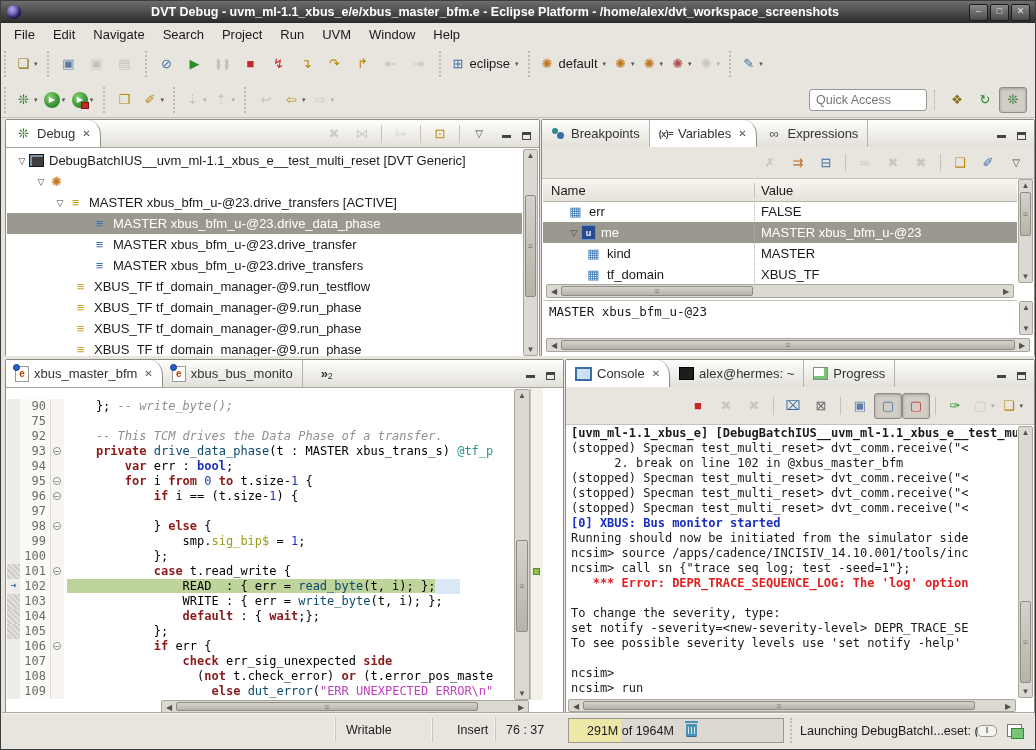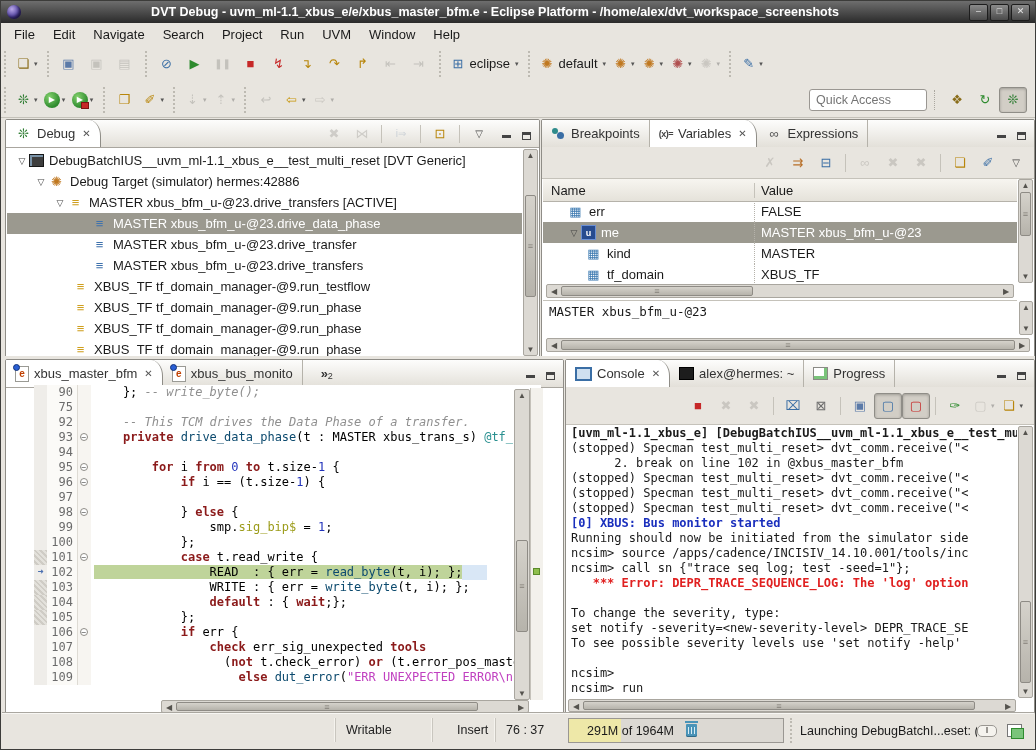--- a/index.html
+++ b/index.html
@@ -352,21 +352,20 @@
         <div class="trow">
           <span style="width: 8px; flex: 0 0 auto;"></span>
           <span class="expander">▽</span>
           <span class="gicon ti-proc ticon"></span>
           <span>DebugBatchIUS__uvm_ml-1.1_xbus_e__test_multi_reset [DVT Generic]</span>
         </div>
         <div class="trow">
           <span style="width: 27px; flex: 0 0 auto;"></span>
           <span class="expander">▽</span>
           <span class="gicon ticon" style="color: rgb(192, 120, 32);">✺</span>
-          <span>Debug Target (simulator) hermes:42886</span>
         </div>
         <div class="trow">
           <span style="width: 46px; flex: 0 0 auto;"></span>
           <span class="expander">▽</span>
           <span class="gicon ticon" style="color: rgb(207, 159, 31); font-weight: bold;">≡</span>
           <span>MASTER xbus_bfm_u-@23.drive_transfers [ACTIVE]</span>
         </div>
         <div class="trow sel">
           <span style="width: 84px; flex: 0 0 auto;"></span>
           <span class="gicon ticon" style="color: rgb(63, 114, 173); font-weight: bold;">≡</span>
@@ -542,21 +541,21 @@
         </span>
       <span style="display:flex;align-items:center;margin-left:18px;">
         <b style="font-size:13px;color:#333;">»</b>
         <span style="font-size:9px;color:#333;margin-top:4px;">2</span>
       </span>
       <div class="mmbtns">
         <span class="mm mm-min"></span>
         <span class="mm mm-max"></span>
       </div>
     </div>
-    <div id="ed-body" style="position:absolute;left:1px;top:25px;width:507px;bottom:13px;overflow:hidden;background:#fff;margin-left:27px;">
+    <div id="ed-body" style="position:absolute;left:1px;top:39px;width:507px;bottom:13px;overflow:hidden;background:#fff;">
         <div class="eline">
           <span class="e-ruler"></span>
           <span class="e-num">90</span>
           <span class="e-fold"></span>
           <span class="e-code"><span class="tk-p">    };</span><span class="tk-c"> -- write_byte();</span></span>
         </div>
         <div class="eline">
           <span class="e-ruler"></span>
           <span class="e-num">75</span>
           <span class="e-fold"></span>
@@ -573,20 +572,21 @@
           <span class="e-num">93</span>
           <span class="e-fold">
             <span class="fm">−</span>
           </span>
           <span class="e-code"><span class="tk-p">    </span><span class="tk-k">private</span><span class="tk-p"> </span><span class="tk-m">drive_data_phase</span><span class="tk-p">(t : MASTER xbus_trans_s) </span><span class="tk-ty">@tf_p</span></span>
         </div>
         <div class="eline">
           <span class="e-ruler"></span>
           <span class="e-num">94</span>
           <span class="e-fold"></span>
+          <span class="e-code"><span class="tk-p">        </span><span class="tk-k">var</span><span class="tk-p"> err : </span><span class="tk-b">bool</span><span class="tk-p">;</span></span>
         </div>
         <div class="eline">
           <span class="e-ruler"></span>
           <span class="e-num">95</span>
           <span class="e-fold">
             <span class="fm">−</span>
           </span>
           <span class="e-code"><span class="tk-p">        </span><span class="tk-k">for</span><span class="tk-p"> i </span><span class="tk-k">from</span><span class="tk-p"> </span><span class="tk-n">0</span><span class="tk-p"> </span><span class="tk-k">to</span><span class="tk-p"> t.size-</span><span class="tk-n">1</span><span class="tk-p"> {</span></span>
         </div>
         <div class="eline">
@@ -659,21 +659,21 @@
           <span class="e-num">106</span>
           <span class="e-fold">
             <span class="fm">−</span>
           </span>
           <span class="e-code"><span class="tk-p">            </span><span class="tk-k">if</span><span class="tk-p"> err {</span></span>
         </div>
         <div class="eline">
           <span class="e-ruler"></span>
           <span class="e-num">107</span>
           <span class="e-fold"></span>
-          <span class="e-code"><span class="tk-p">                </span><span class="tk-k">check</span><span class="tk-p"> err_sig_unexpected </span><span class="tk-k">tools</span></span>
+          <span class="e-code"><span class="tk-p">                </span><span class="tk-k">check</span><span class="tk-p"> err_sig_unexpected </span><span class="tk-k">side</span></span>
         </div>
         <div class="eline">
           <span class="e-ruler"></span>
           <span class="e-num">108</span>
           <span class="e-fold"></span>
           <span class="e-code"><span class="tk-p">                  (</span><span class="tk-k">not</span><span class="tk-p"> t.check_error) </span><span class="tk-k">or</span><span class="tk-p"> (t.error_pos_maste</span></span>
         </div>
         <div class="eline">
           <span class="e-ruler"></span>
           <span class="e-num">109</span>

